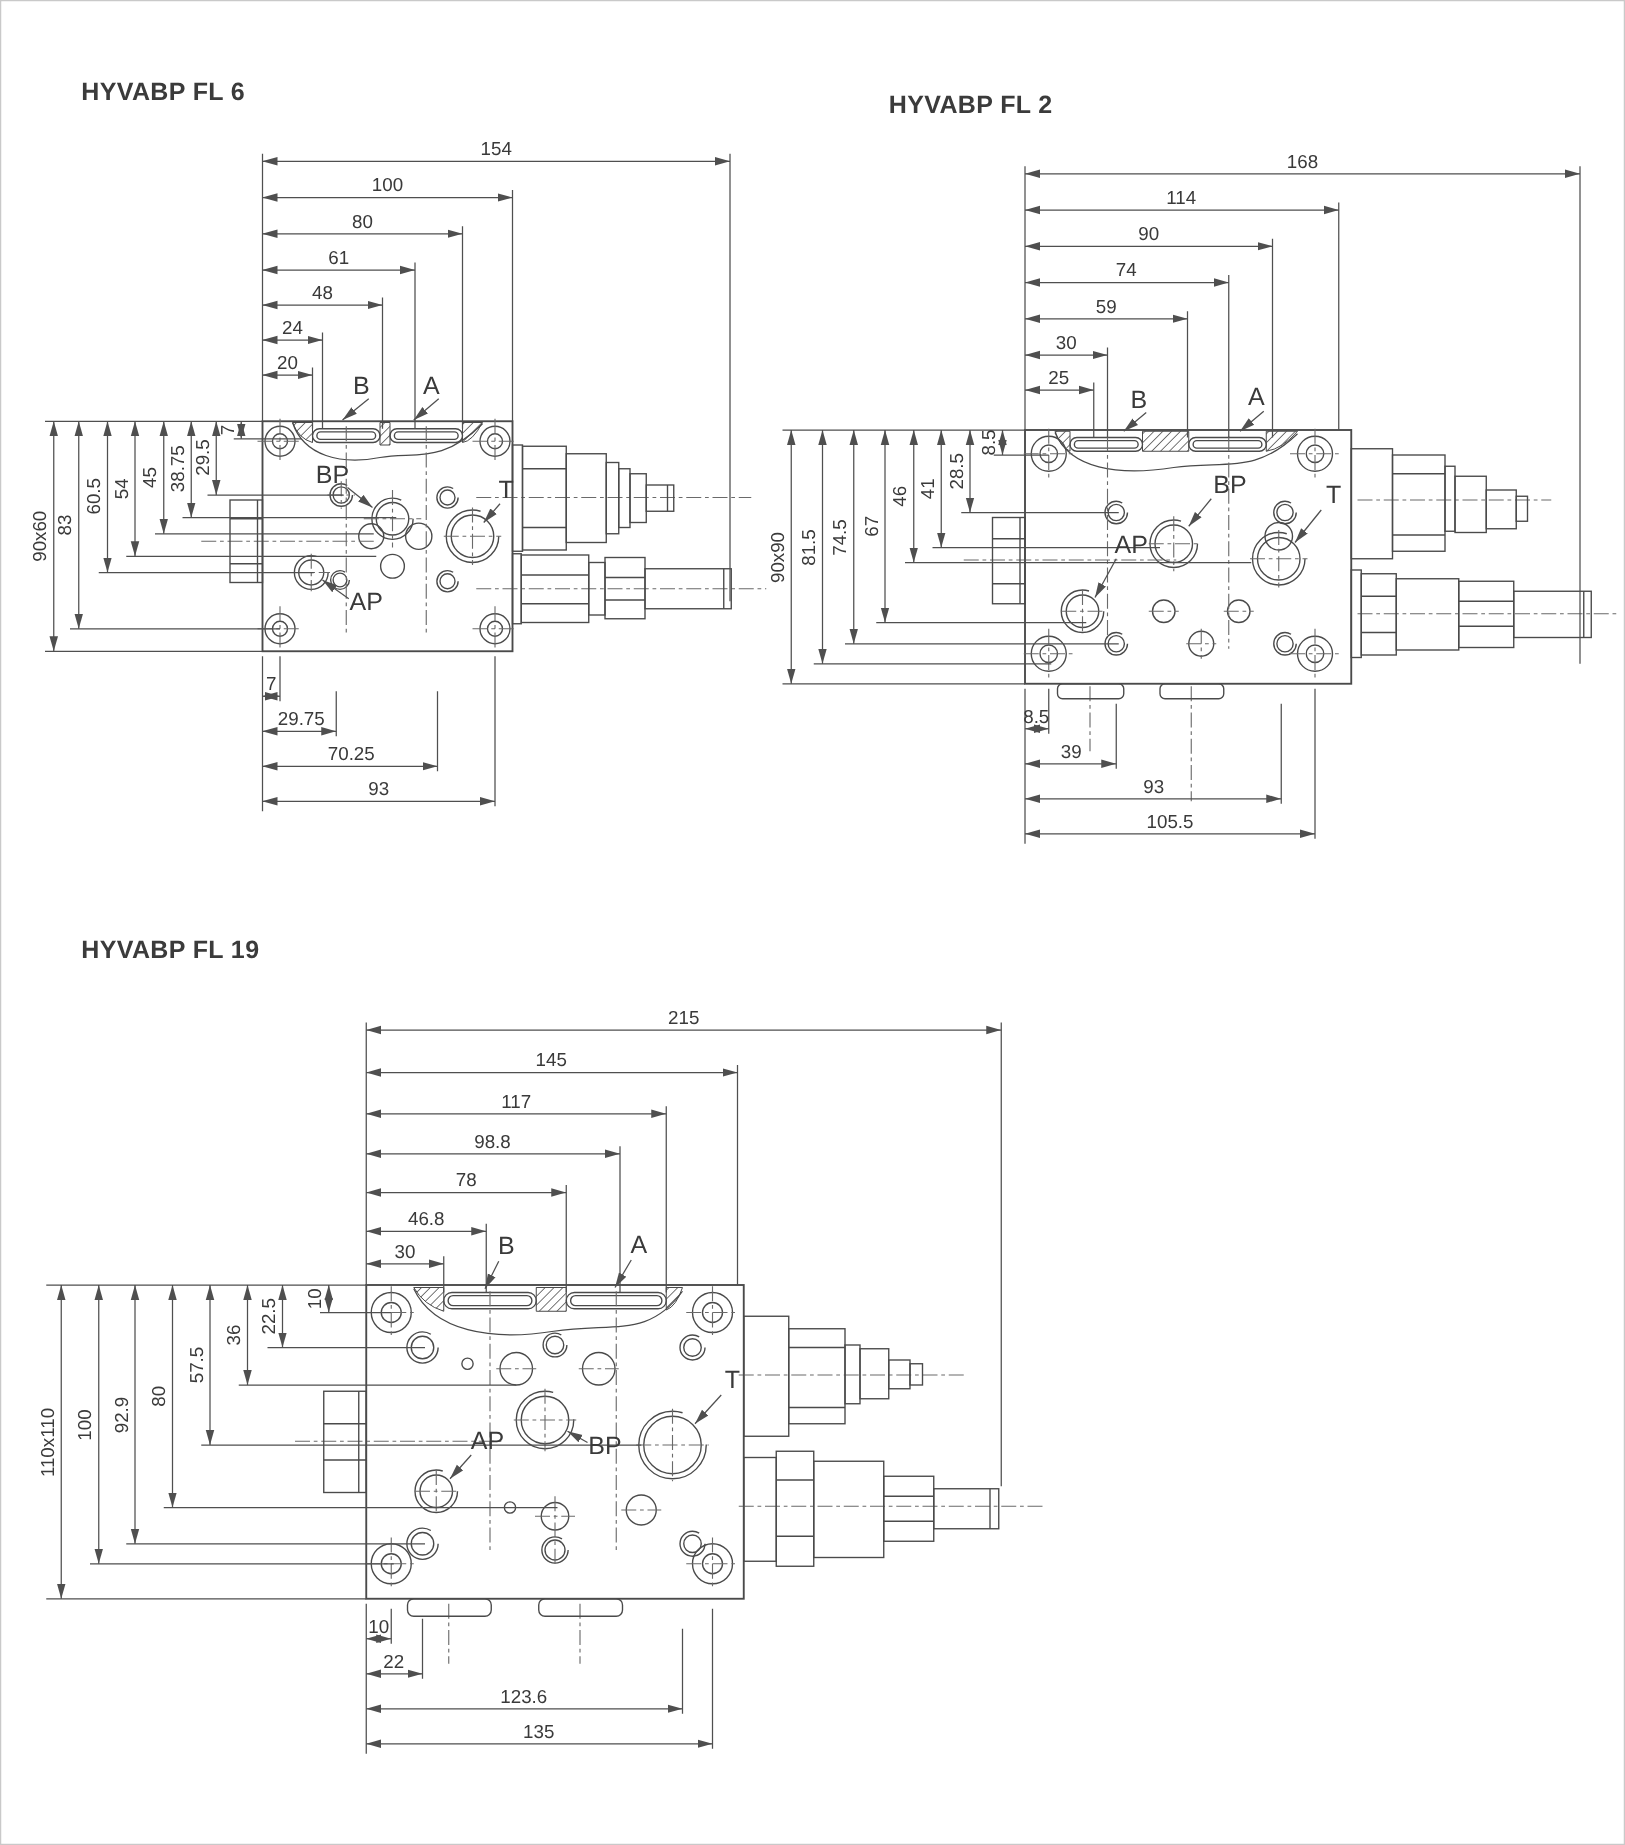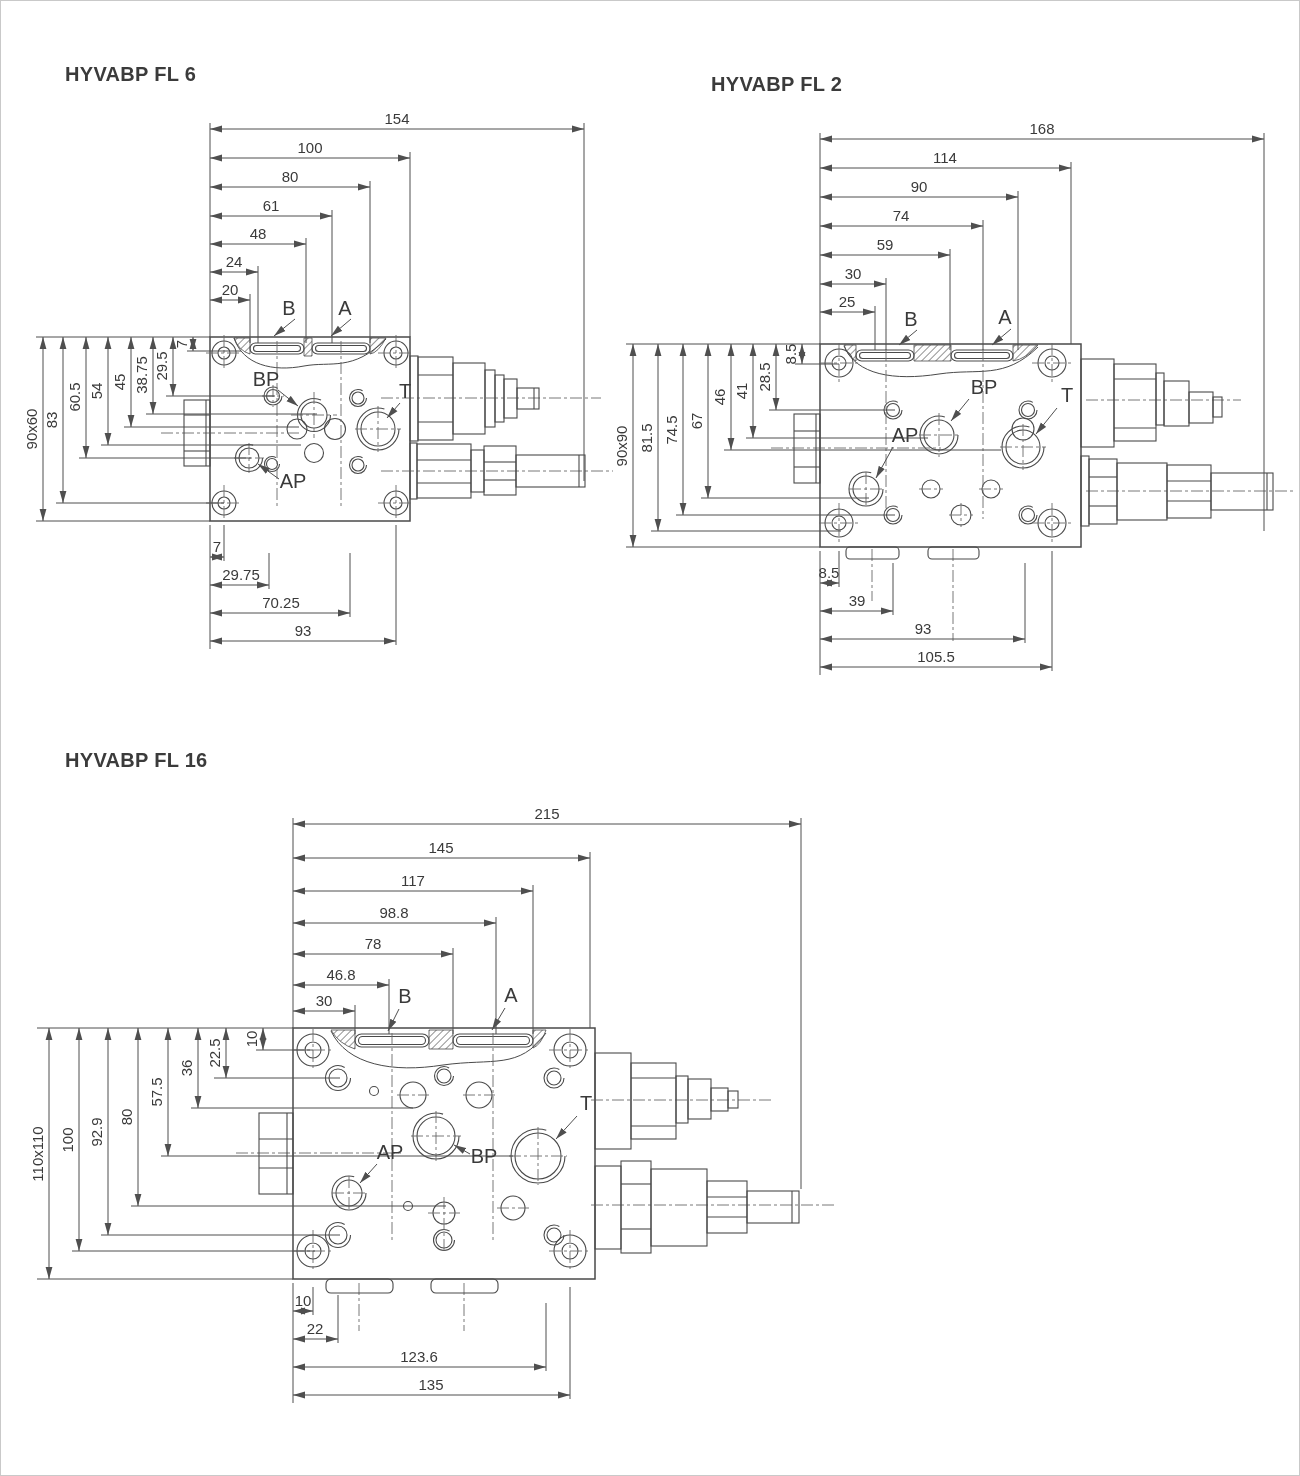--- a/index.html
+++ b/index.html
@@ -18,21 +18,21 @@
   .lead{fill:none;stroke:#4f4f4f;stroke-width:1;marker-end:url(#a);}
   text.dt{font:15px "Liberation Sans",sans-serif;fill:#3a3a3a;text-anchor:middle;}
   text.pl{font:20px "Liberation Sans",sans-serif;fill:#3a3a3a;text-anchor:middle;}
 </style>
 </head>
 <body>
 
 <div id="frame">
   <div class="title" style="left:64px;top:62px">HYVABP FL 6</div>
   <div class="title" style="left:710px;top:72px">HYVABP FL 2</div>
-  <div class="title" style="left:64px;top:748px">HYVABP FL 16</div>
+  <div class="title" style="left:64px;top:748px">HYVABP FL 19</div>
 
   <svg width="1300" height="1476" viewBox="0 0 1300 1476">
     <defs>
       <marker id="a" viewBox="0 0 12 8" refX="12" refY="4" markerWidth="12" markerHeight="8" markerUnits="userSpaceOnUse" orient="auto-start-reverse">
         <path d="M0,0.6 L12,4 L0,7.4 Z" fill="#4f4f4f"></path>
       </marker>
       <pattern id="h" width="5" height="5" patternUnits="userSpaceOnUse" patternTransform="rotate(45)">
         <line x1="0" y1="0" x2="0" y2="5" stroke="#4a4a4a" stroke-width="1.2"></line>
       </pattern>
     </defs>

